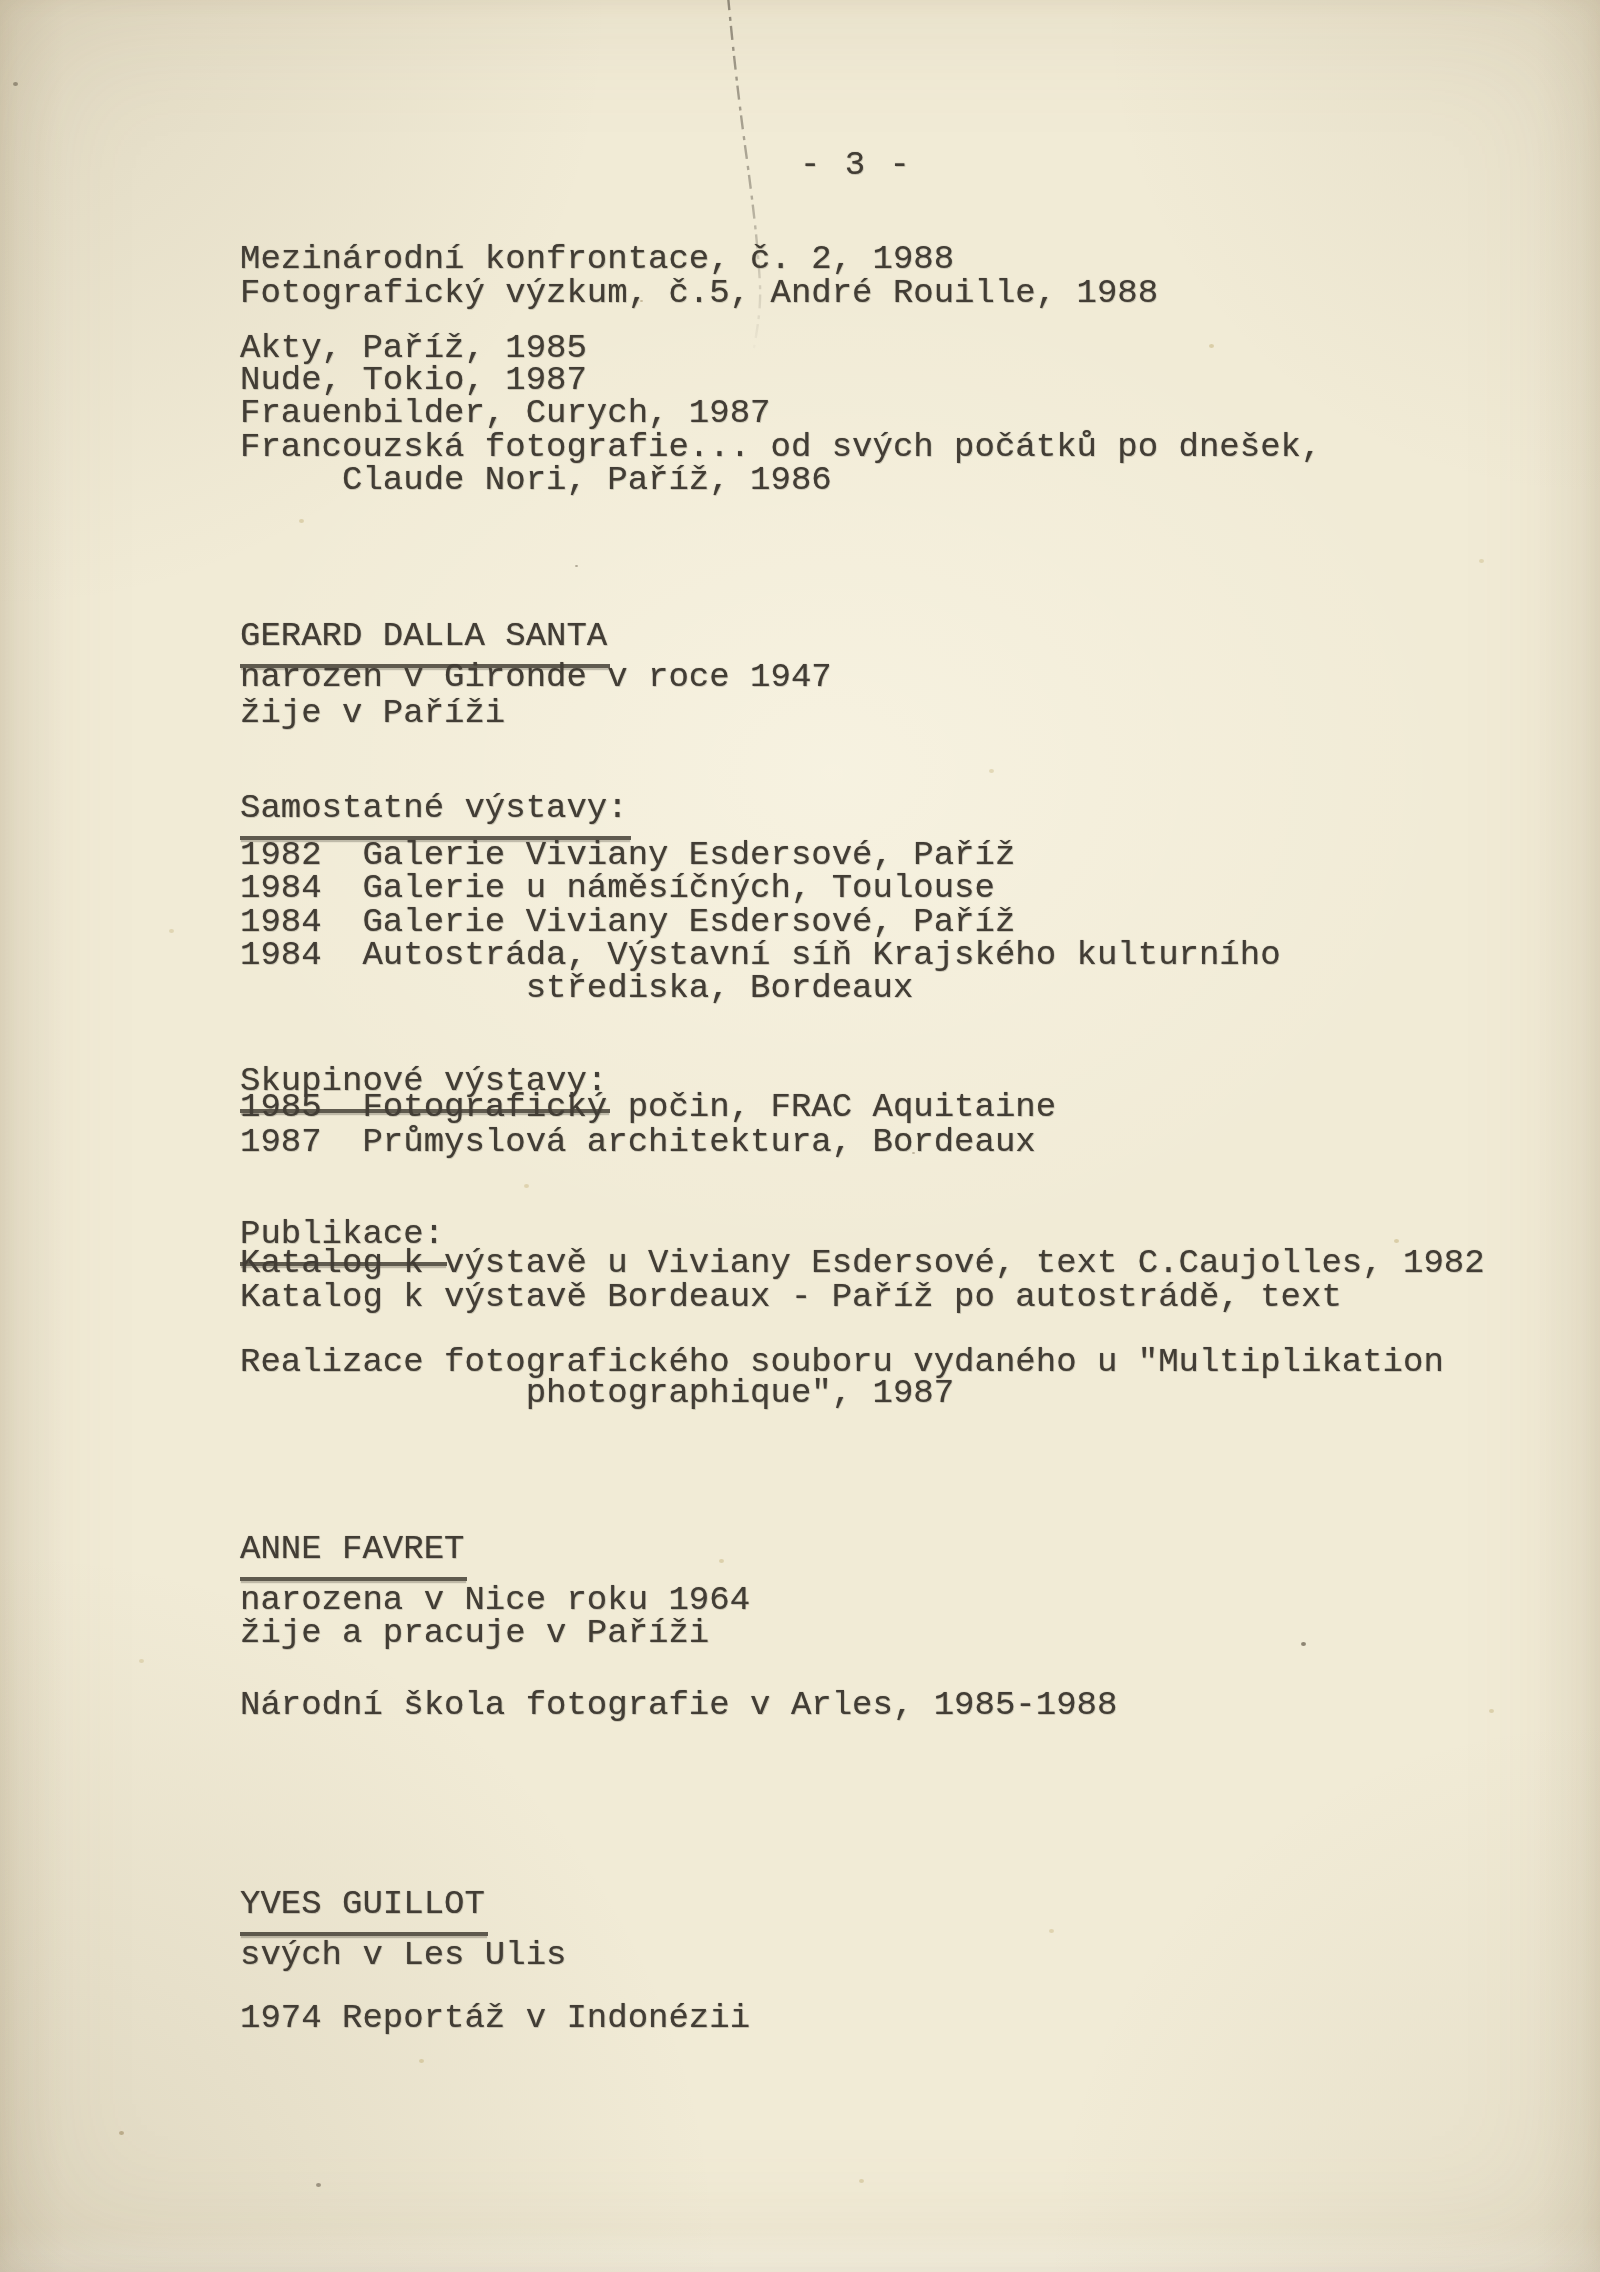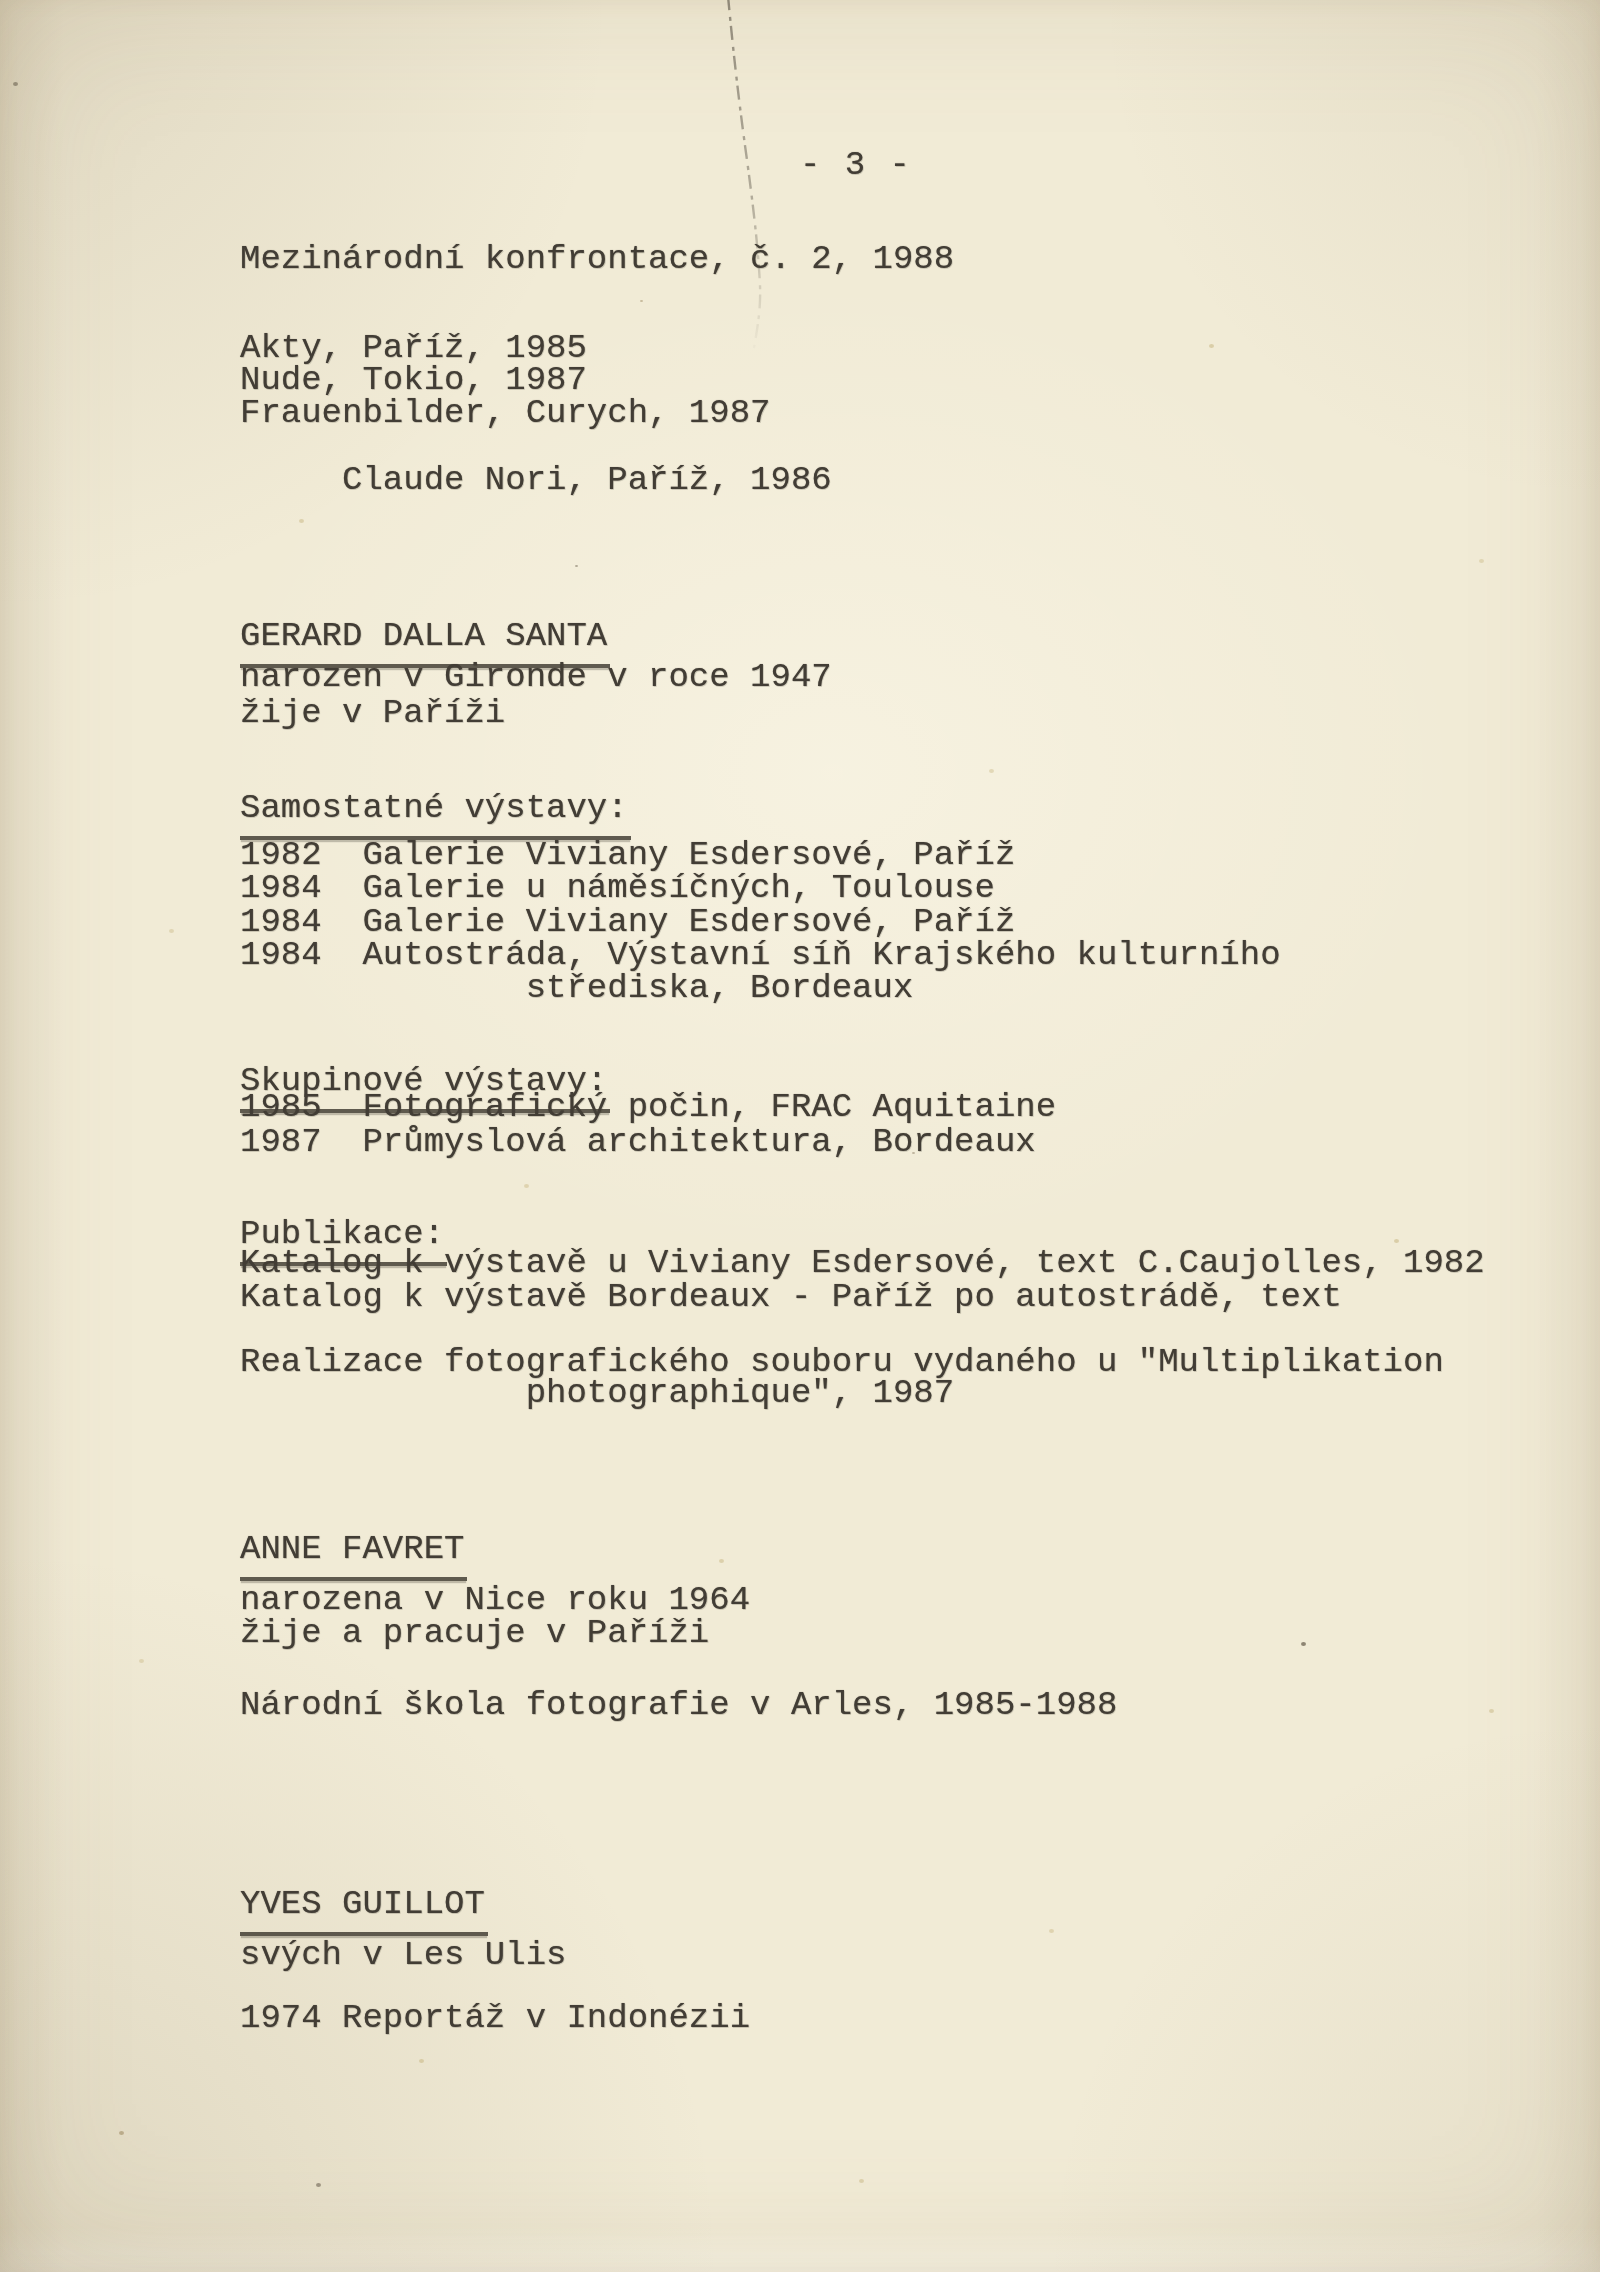--- a/index.html
+++ b/index.html
@@ -88,24 +88,26 @@
       </linearGradient>
     </defs>
     <path d="M 728 -4 C 734 60, 740 110, 747 160 C 753 205, 758 245, 760 285 C 761 310, 757 330, 754 348" fill="none" stroke="url(#creaseFade)" stroke-width="2.4" stroke-dasharray="14 7 4 5"></path>
   </svg>
 
   <div class="speck"></div>
 
   <div class="ln pageno" style="top:148px">- 3 -</div>
 
   <div class="ln" style="top:242px">Mezinárodní konfrontace, č. 2, 1988</div>
+  <div class="ln" style="top:276px">Fotografický výzkum, č.5, André Rouille, 1988</div>
 
   <div class="ln" style="top:331px">Akty, Paříž, 1985</div>
   <div class="ln" style="top:363px">Nude, Tokio, 1987</div>
   <div class="ln" style="top:396px">Frauenbilder, Curych, 1987</div>
+  <div class="ln" style="top:430px">Francouzská fotografie... od svých počátků po dnešek,</div>
   <div class="ln" style="top:463px">     Claude Nori, Paříž, 1986</div>
 
   <div class="ln" style="top:598px"><span class="hd">GERARD DALLA SANTA</span></div>
   <div class="ln" style="top:660px">narozen v Gironde v roce 1947</div>
   <div class="ln" style="top:696px">žije v Paříži</div>
 
   <div class="ln" style="top:770px"><span class="hd">Samostatné výstavy:</span></div>
   <div class="ln" style="top:838px">1982  Galerie Viviany Esdersové, Paříž</div>
   <div class="ln" style="top:871px">1984  Galerie u náměsíčných, Toulouse</div>
   <div class="ln" style="top:905px">1984  Galerie Viviany Esdersové, Paříž</div>

